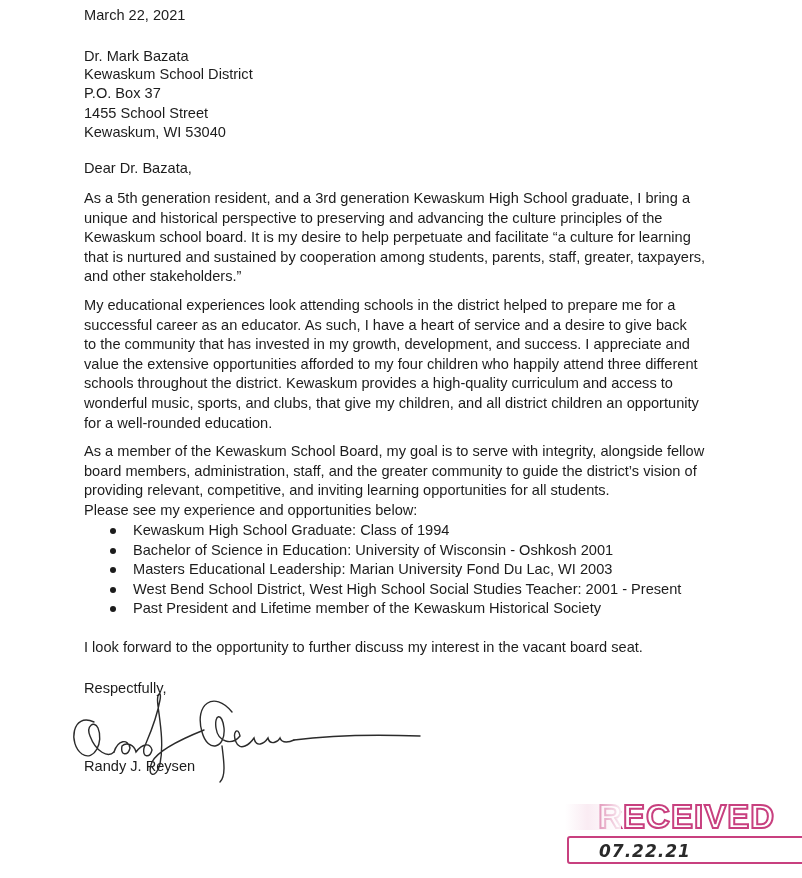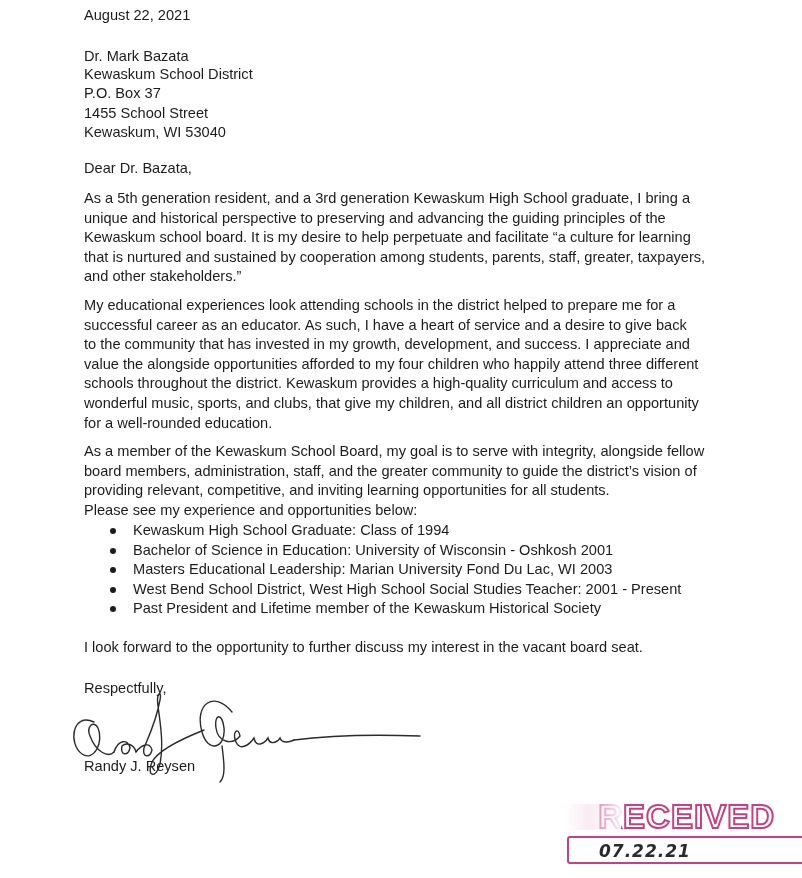--- a/index.html
+++ b/index.html
@@ -36,45 +36,45 @@
   .stamp-date {
     position: absolute; left: 30px; top: 3px; font-family: "DejaVu Sans", sans-serif;
     font-size: 17px; color: #2a2a2a; letter-spacing: 1px; font-style: italic;
   }
 </style>
 </head>
 <body>
 
 <div class="page">
 
-  <div class="line" style="top:6px">August 22, 2021</div>
+  <div class="line" style="top:6px">March 22, 2021</div>
 
   <div>
     <div class="line" style="top:47px">Dr. Mark Bazata</div>
     <div class="line" style="top:64.5px">Kewaskum School District</div>
     <div class="line" style="top:84px">P.O. Box 37</div>
     <div class="line" style="top:103.5px">1455 School Street</div>
     <div class="line" style="top:123px">Kewaskum, WI 53040</div>
   </div>
 
   <div class="line" style="top:159px">Dear Dr. Bazata,</div>
 
   <div class="para" style="top:189px">
     <span>As a 5th generation resident, and a 3rd generation Kewaskum High School graduate, I bring a</span>
-    <span>unique and historical perspective to preserving and advancing the guiding principles of the</span>
+    <span>unique and historical perspective to preserving and advancing the culture principles of the</span>
     <span>Kewaskum school board.  It is my desire to help perpetuate and facilitate “a culture for learning</span>
     <span>that is nurtured and sustained by cooperation among students, parents, staff, greater, taxpayers,</span>
     <span>and other stakeholders.”</span>
   </div>
 
   <div class="para" style="top:296px">
     <span>My educational experiences look attending schools in the district helped to prepare me for a</span>
     <span>successful career as an educator.  As such, I have a heart of service and a desire to give back</span>
     <span>to the community that has invested in my growth, development, and success.  I appreciate and</span>
-    <span>value the alongside opportunities afforded to my four children who happily attend three different</span>
+    <span>value the extensive opportunities afforded to my four children who happily attend three different</span>
     <span>schools throughout the district. Kewaskum provides a high-quality curriculum and access to</span>
     <span>wonderful music, sports, and clubs, that give my children, and all district children an opportunity</span>
     <span>for a well-rounded education.</span>
   </div>
 
   <div class="para" style="top:442px">
     <span>As a member of the Kewaskum School Board, my goal is to serve with integrity, alongside fellow</span>
     <span>board members, administration, staff, and the greater community to guide the district’s vision of</span>
     <span>providing relevant, competitive, and inviting learning opportunities for all students.</span>
   </div>

